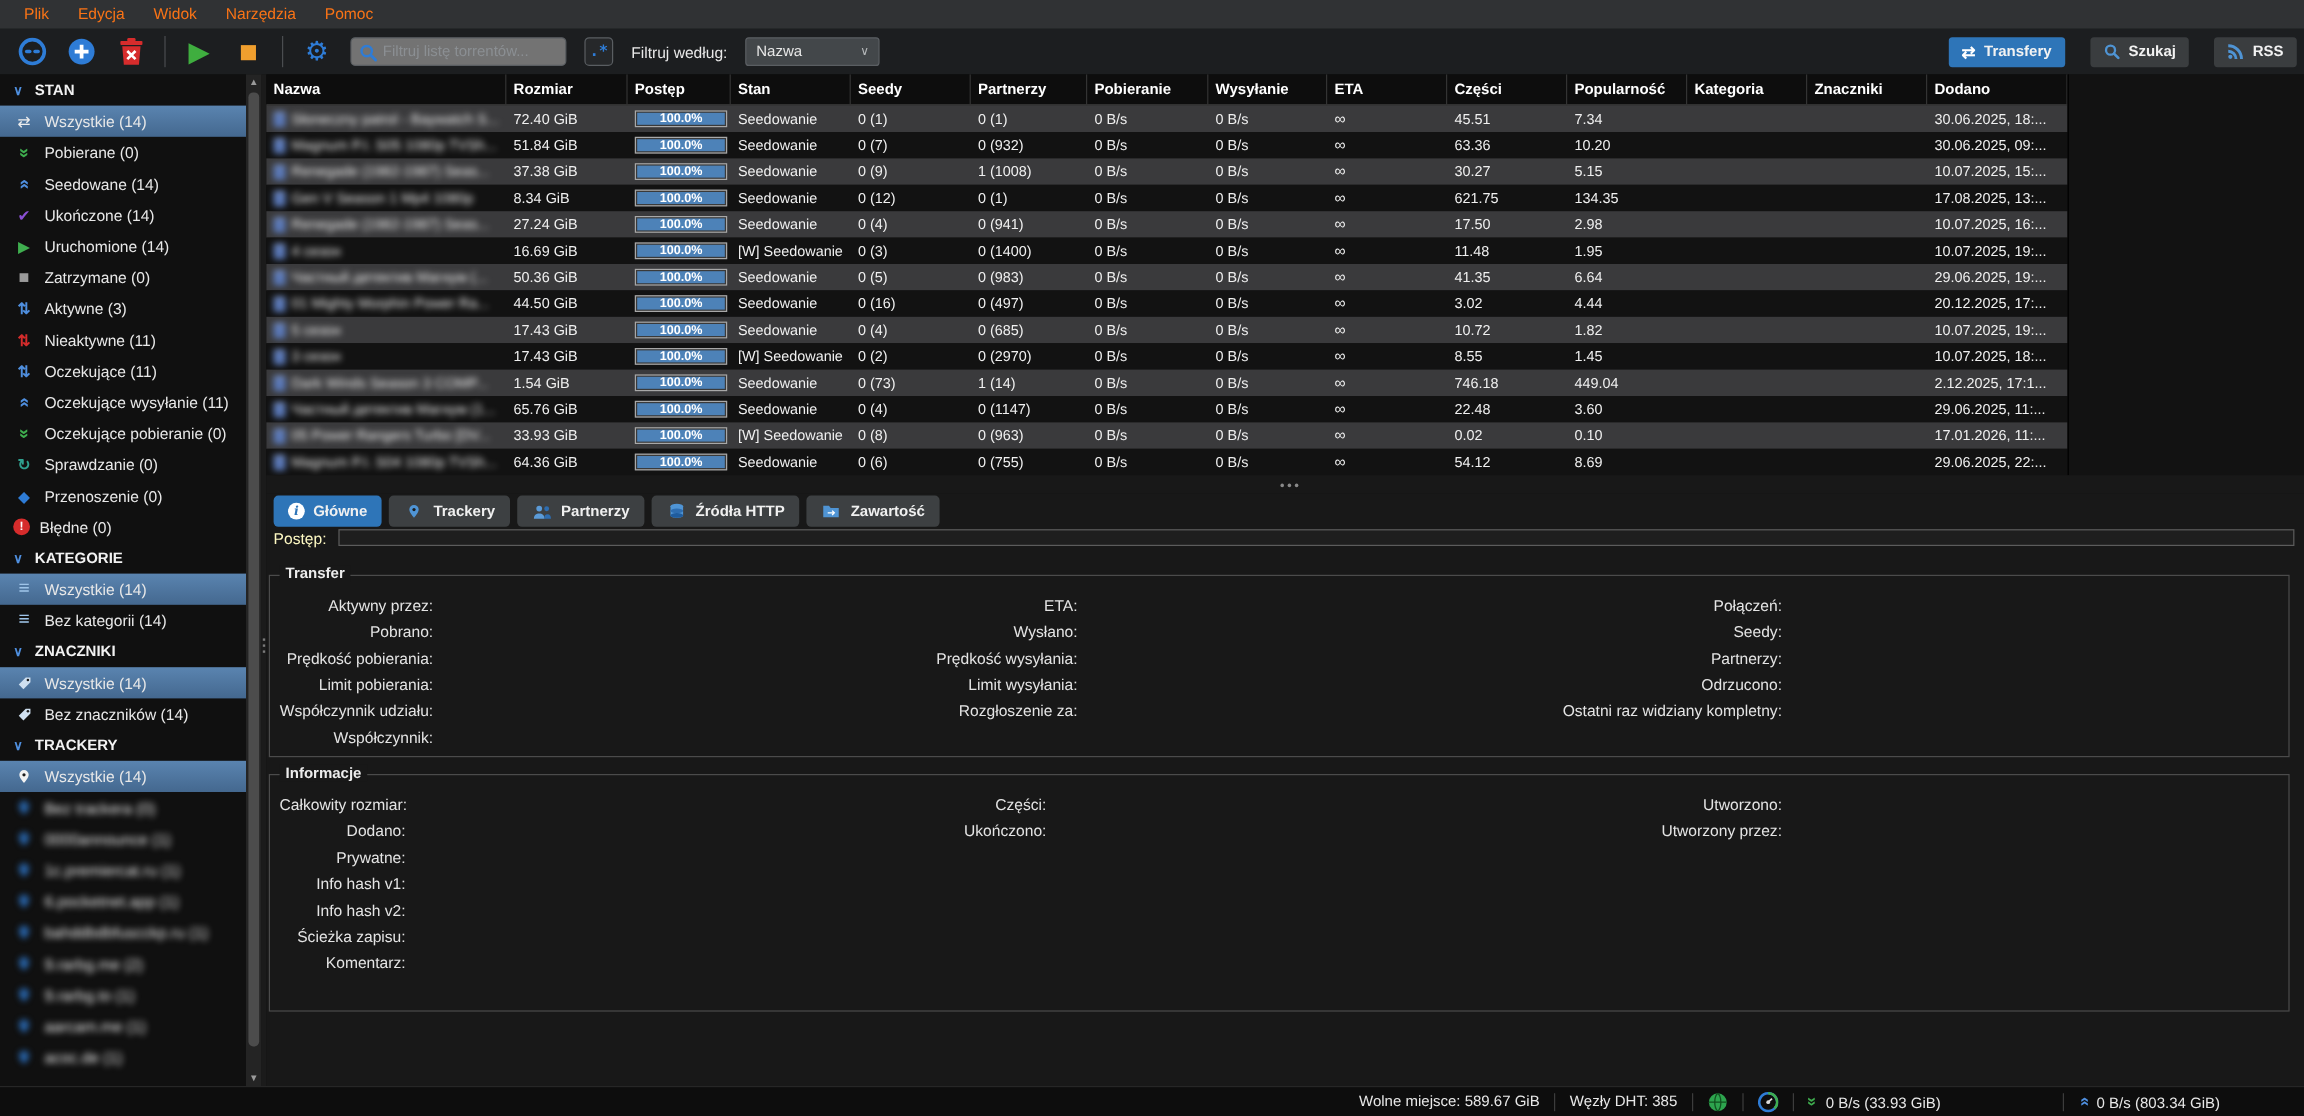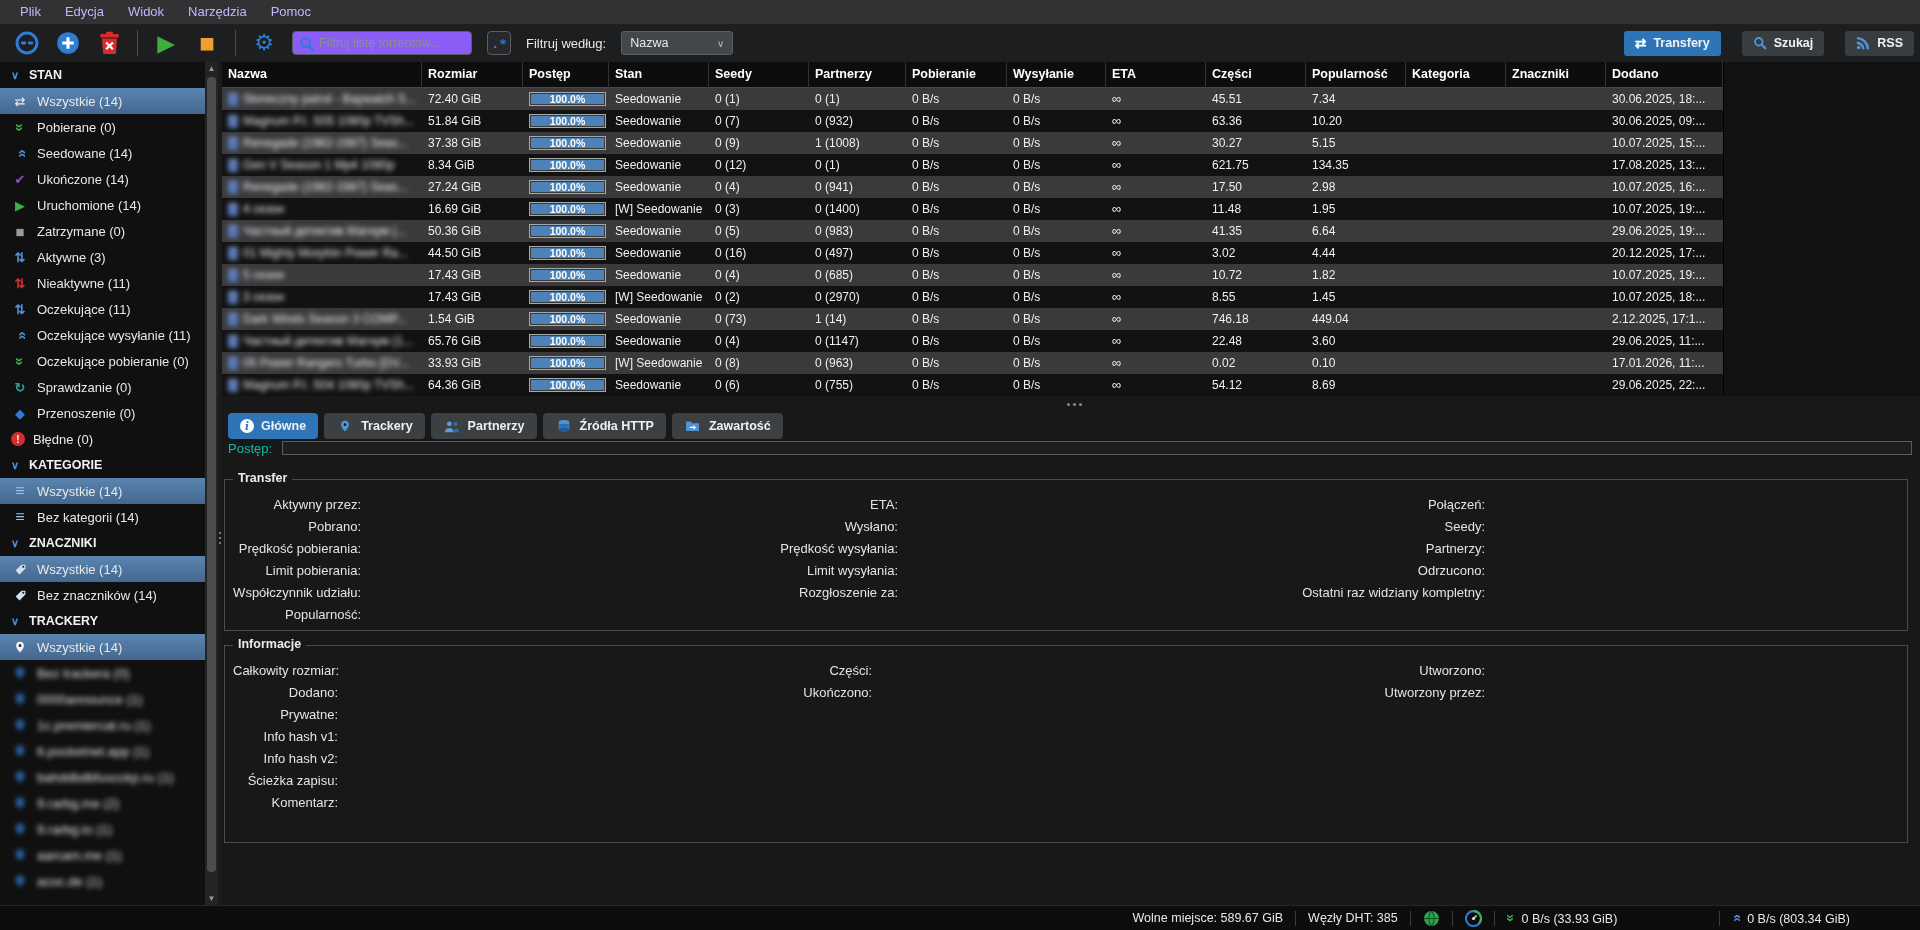--- a/index.html
+++ b/index.html
@@ -3,31 +3,31 @@
 <meta charset="utf-8">
 <style>
   * { box-sizing: border-box; margin: 0; padding: 0; }
   html,body { width:1920px; height:930px; background:#0e0e0e; overflow:hidden;
     font-family:"Liberation Sans", sans-serif; }
   .app { position:relative; width:1920px; height:930px; background:#131313; color:#e8e8e8; }
 
   
   .menubar { position:absolute; left:0; top:0; width:1920px; height:24px;
     background:#303234; display:flex; align-items:center; padding-left:8px; }
-  .menu-item { padding:0 12px; height:24px; line-height:24px; font-size:13px; color:#c4b5fd; cursor:default; }
+  .menu-item { padding:0 12px; height:24px; line-height:24px; font-size:13px; color:#f97316; cursor:default; }
 
   
   .toolbar { position:absolute; left:0; top:24px; width:1920px; height:38px;
     background:#1c1e20; display:flex; align-items:center; padding-left:14px; gap:15px; }
   .tool-ic { width:26px; height:26px; display:flex; align-items:center; justify-content:center; cursor:pointer; }
   .glyph-play { color:#3fae3f; font-size:23px; line-height:23px; }
   .glyph-stop { color:#f09f2e; font-size:26px; line-height:24px; }
   .glyph-gear { color:#2e7cd6; font-size:22px; line-height:22px; }
   .tb-div { width:1px; height:26px; background:#4a4d50; }
-  .searchbox { position:relative; width:180px; height:24px; background:#8b5cf6;
+  .searchbox { position:relative; width:180px; height:24px; background:#737373;
     border:1px solid #5a5e62; border-radius:4px; display:flex; align-items:center; padding-left:26px; }
   .searchbox svg { position:absolute; left:6px; top:4px; }
   .searchbox input { background:transparent; border:none; outline:none; color:#ddd;
     font-size:12.5px; width:145px; font-family:"Liberation Sans", sans-serif; }
   .searchbox input::placeholder { color:#8b8f93; }
   .regex-btn { width:24px; height:24px; background:#26282a; border:1px solid #5a5e62; border-radius:4px;
     color:#2e7cd6; font-weight:bold; font-size:13px; font-family:"DejaVu Sans Mono", monospace; cursor:pointer; }
   .filter-by-label { font-size:13px; color:#e8e8e8; }
   .select { width:112px; height:24px; background:#43474a; border:1px solid #5a5e62; border-radius:3px;
     display:flex; align-items:center; justify-content:space-between; padding:0 8px; font-size:12.5px; cursor:pointer; }
@@ -87,21 +87,21 @@
   .hsplit .dots { position:absolute; left:845px; top:7px; width:3px; height:3px; border-radius:50%; background:#8a8a8a;
     box-shadow:6px 0 0 #8a8a8a, 12px 0 0 #8a8a8a; }
 
   
   .details { position:absolute; left:222px; top:411px; width:1698px; height:494px; background:#181818; }
   .tabs { position:absolute; left:6px; top:2px; display:flex; gap:6px; }
   .tab { height:26px; display:flex; align-items:center; gap:7px; padding:0 12px; background:#3d4042;
     border-radius:4px; color:#f0f0f0; font-size:12.5px; font-weight:bold; cursor:pointer; white-space:nowrap; }
   .tab.active { background:#2e75b8; }
   .progress-row { position:absolute; left:6px; top:30px; width:1686px; height:18px; }
-  .plabel { position:absolute; left:0; top:0; font-size:13px; color:#14b8a6; line-height:16px; }
+  .plabel { position:absolute; left:0; top:0; font-size:13px; color:#fef9c3; line-height:16px; }
   .pieces-bar { position:absolute; left:54px; top:0; width:1630px; height:14px; background:#1e1e1e; border:1px solid #5c5c5c; }
   .fs { position:absolute; left:2px; width:1684px; border:1px solid #4b4b4b; }
   .fs-transfer { top:68px; height:152px; }
   .fs-info { top:234px; height:198px; }
   .fs .legend { position:absolute; top:-9px; left:8px; background:#181818; padding:0 5px;
     font-size:12.5px; font-weight:bold; color:#ececec; }
   .fcol { position:absolute; top:14px; }
   .flabel { height:22px; line-height:22px; text-align:right; font-size:13px; color:#e4e4e4; white-space:nowrap; }
   .fs-transfer .c1 { left:8px;  width:128px; }
   .fs-transfer .c2 { left:373px; width:300px; }
@@ -838,21 +838,21 @@
       <div class="pieces-bar"></div>
     </div>
     <div class="fs fs-transfer">
       <span class="legend">Transfer</span>
       <div class="fcol c1" id="tr-c1">
           <div class="flabel">Aktywny przez:</div>
           <div class="flabel">Pobrano:</div>
           <div class="flabel">Prędkość pobierania:</div>
           <div class="flabel">Limit pobierania:</div>
           <div class="flabel">Współczynnik udziału:</div>
-          <div class="flabel">Popularność:</div>
+          <div class="flabel">Współczynnik:</div>
         </div>
       <div class="fcol c2" id="tr-c2">
           <div class="flabel">ETA:</div>
           <div class="flabel">Wysłano:</div>
           <div class="flabel">Prędkość wysyłania:</div>
           <div class="flabel">Limit wysyłania:</div>
           <div class="flabel">Rozgłoszenie za:</div>
         </div>
       <div class="fcol c3" id="tr-c3">
           <div class="flabel">Połączeń:</div>

